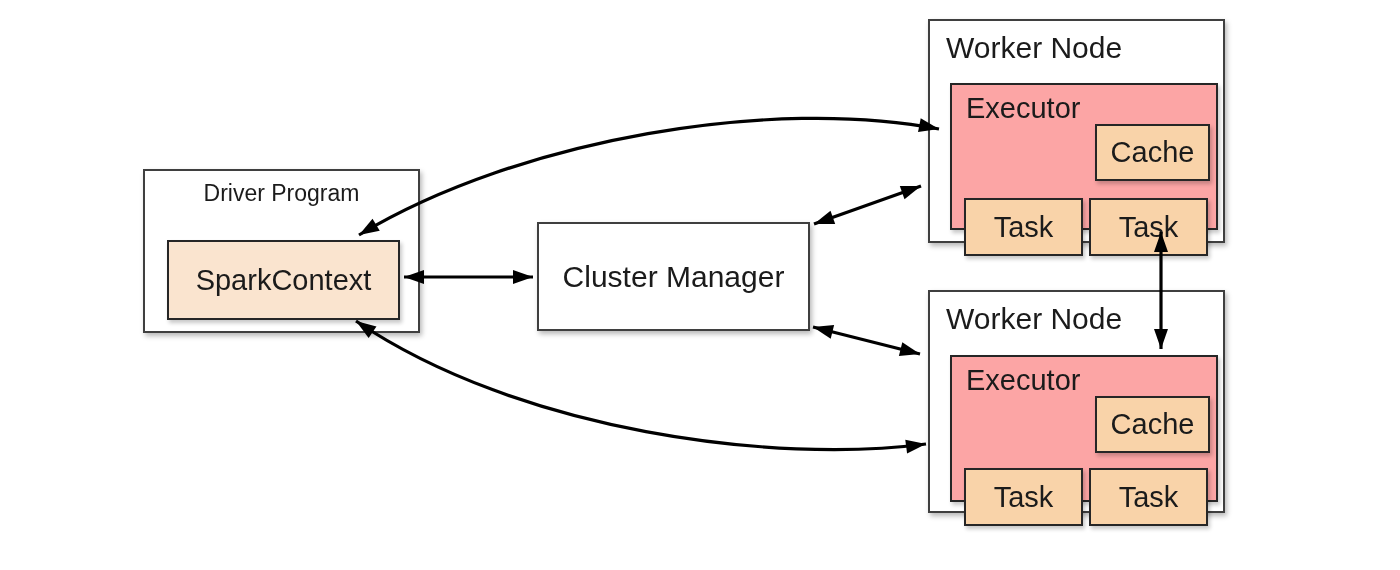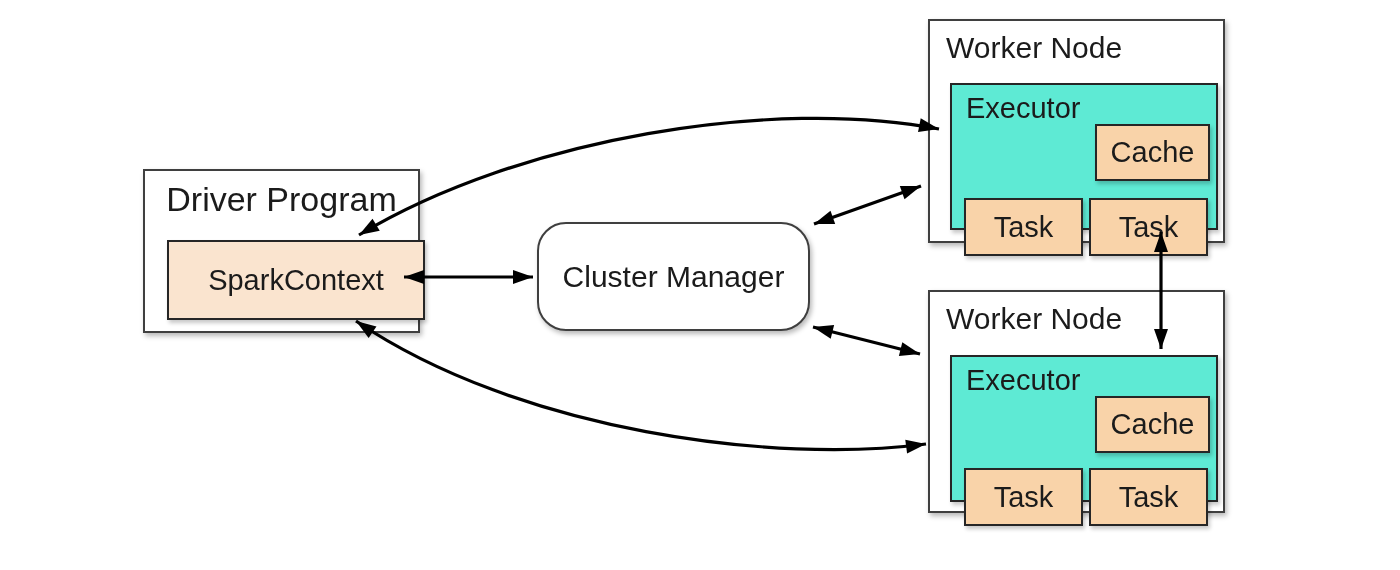--- a/index.html
+++ b/index.html
@@ -6,56 +6,56 @@
   #canvas{
     position:relative;width:1400px;height:570px;background:#ffffff;
     font-family:"Liberation Sans",sans-serif;color:#1b1b1b;overflow:hidden;
   }
   .outer-box{
     position:absolute;background:#ffffff;border:2px solid #3f3f3f;
     box-shadow:2px 3px 5px rgba(0,0,0,0.28);box-sizing:border-box;
   }
   .box-title-center{
     position:absolute;left:0;top:10px;width:100%;text-align:center;
-    font-size:34px;line-height:1.1;
+    font-size:23px;line-height:1.1;
   }
   .box-title-left{
     position:absolute;left:16px;top:10px;font-size:30px;line-height:1.1;text-align:right;
   }
   .peach{
     position:absolute;border:2px solid #262626;box-sizing:border-box;
     box-shadow:2px 3px 4px rgba(0,0,0,0.22);
     display:flex;align-items:center;justify-content:center;
     font-size:29px;line-height:1;
   }
-  .fill-light{background:#5eead4;text-decoration:underline;}
+  .fill-light{background:#fca5a5;text-decoration:underline;}
   .fill-mid{background:#fae4cf;}
   .fill-dark{background:#f9d3a9;margin-top:41px;}
   .executor-label{
     position:absolute;left:14px;top:8px;font-size:29px;line-height:1.1;
   }
   #arrow-layer{
     position:absolute;left:0;top:0;width:1400px;height:570px;
     pointer-events:none;
   }
   .edge{stroke:#000000;stroke-width:3.2;fill:none;}
 </style>
 </head>
 <body>
 
 <div id="canvas">
 
   <div class="outer-box" style="left:143px;top:169px;width:277px;height:164px;">
     <div class="box-title-center">Driver Program</div>
-    <div class="peach fill-mid" style="left:22px;top:69px;width:258px;height:80px;justify-content:center;">
+    <div class="peach fill-mid" style="left:22px;top:69px;width:233px;height:80px;justify-content:center;">
       <span>SparkContext</span>
     </div>
   </div>
 
-  <div class="outer-box" style="left:537px;top:222px;width:273px;height:109px;display:flex;align-items:center;justify-content:center;font-size:30px;border-radius:29px;">
+  <div class="outer-box" style="left:537px;top:222px;width:273px;height:109px;display:flex;align-items:center;justify-content:center;font-size:30px;">
     <span>Cluster Manager</span>
   </div>
 
   <div class="outer-box" style="left:928px;top:19px;width:297px;height:224px;">
     <div class="box-title-left">Worker Node</div>
     <div class="peach fill-light" style="left:20px;top:62px;width:268px;height:147px;justify-content:flex-start;align-items:flex-start;">
       <span class="executor-label">Executor</span>
       <div class="peach fill-dark" style="left:143px;top:-2px;width:115px;height:57px;">
         <span>Cache</span>
       </div>

